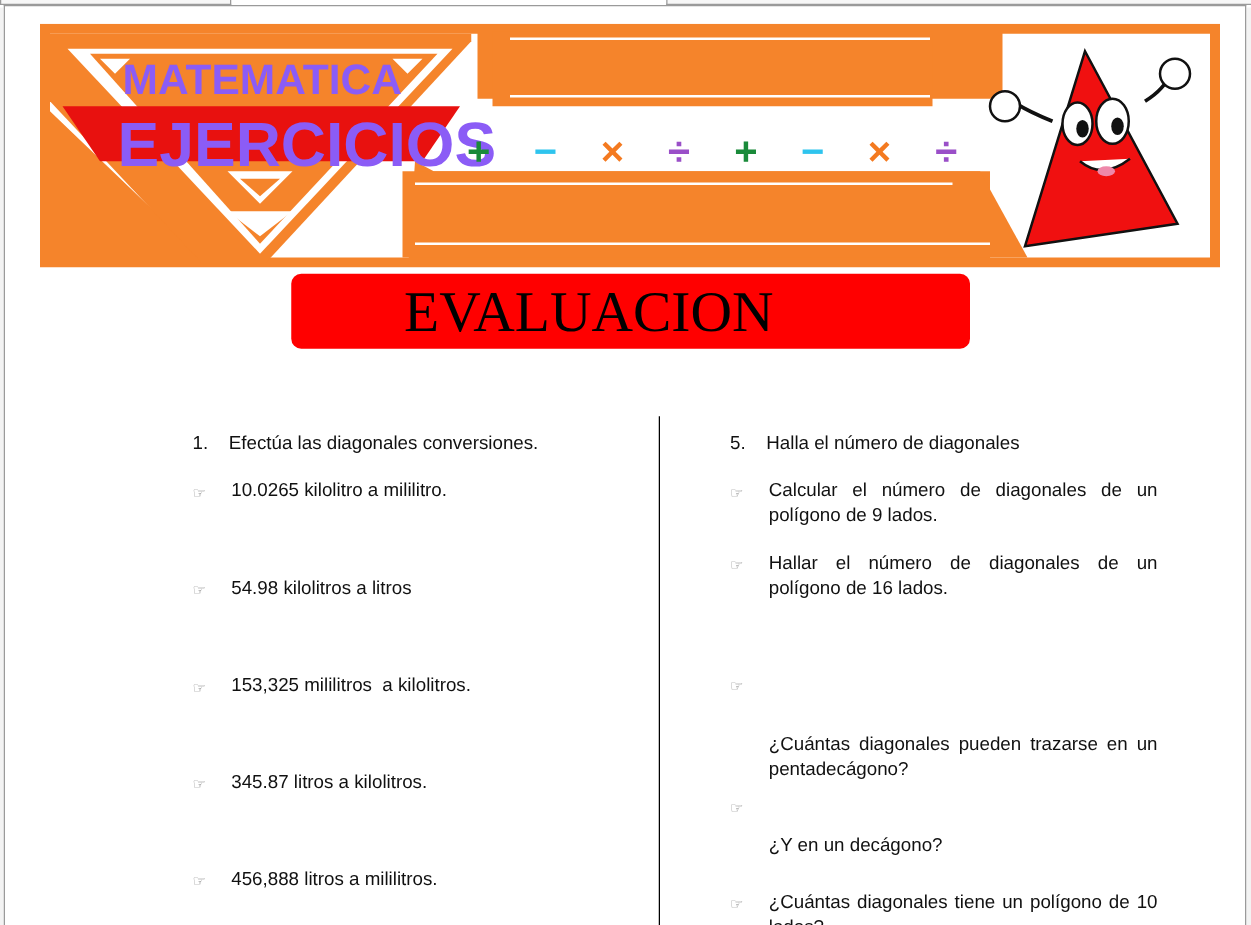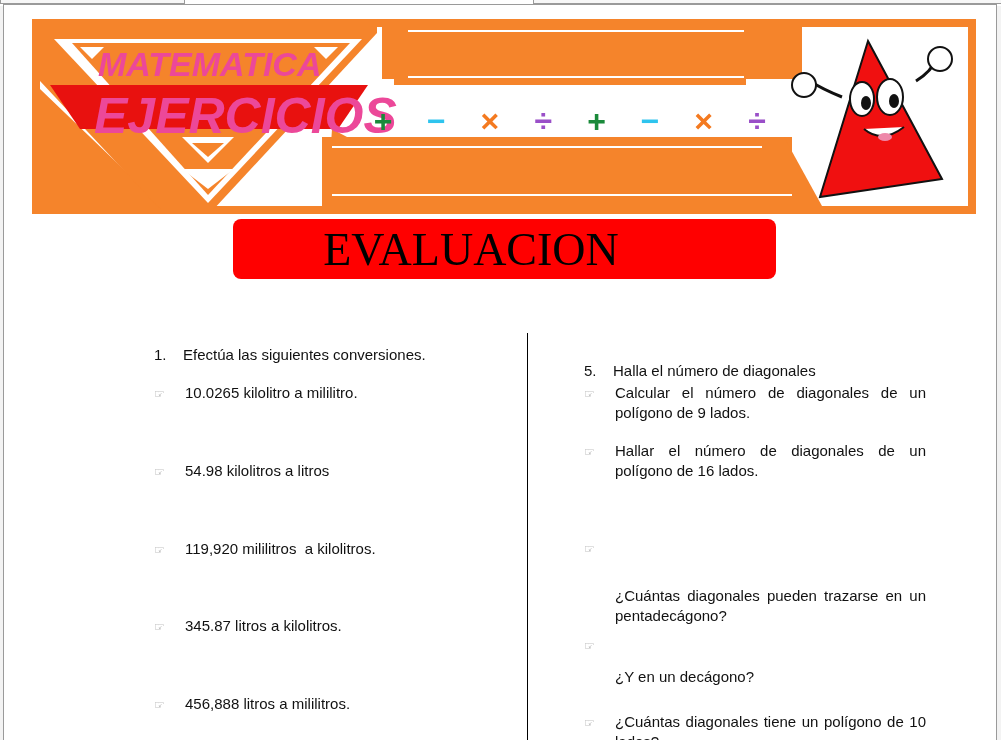--- a/index.html
+++ b/index.html
@@ -10,21 +10,21 @@
   .tabstrip { position:absolute; top:0; left:0; width:1001px; height:6px; background:#fff; }
   .tab-left { position:absolute; top:0; left:0; width:183px; height:3px; border:1px solid #9a9a9a; border-top:none; background:#f7f7f7; }
   .tab-right { position:absolute; top:0; left:533px; width:468px; height:3px; border-left:1px solid #9a9a9a; border-bottom:1px solid #9a9a9a; background:#f7f7f7; }
   .page {
     position:absolute; top:4px; left:3px; width:992px; height:740px;
     background:#fff; border-left:1px solid #9a9a9a; border-right:1px solid #9a9a9a; border-top:1px solid #9a9a9a;
   }
   
   .banner { position:absolute; left:28px; top:14px; width:944px; height:195px; }
   .banner svg { position:absolute; left:0; top:0; }
-  .b-txt { position:absolute; color:#ec4899; font-weight:bold; white-space:nowrap;font-style:italic; }
+  .b-txt { position:absolute; color:#8b5cf6; font-weight:bold; white-space:nowrap; }
   .b-mat { left:66px; top:26px; font-size:34px; letter-spacing:0px; }
   .b-eje { left:62px; top:68px; font-size:50px; }
   .b-geo { left:432px; top:24px; font-size:30px; font-family:"DejaVu Serif", serif; letter-spacing:1px; }
   .b-sex { left:353px; top:128px; font-size:37px; }
   .ops { position:absolute; left:333px; top:84px; width:410px; height:36px; display:flex; justify-content:space-between; align-items:center; font-weight:bold; font-size:32px; }
   .op { width:36px; text-align:center; }
   
   .eval {
     position:absolute; left:229px; top:214px; width:543px; height:60px;
     background:#ff0000; border-radius:8px;
@@ -103,46 +103,46 @@
       <span class="op" style="color:#9a4fc8">÷</span>
     </div>
   </div>
 
   <div class="eval">EVALUACION</div>
 
   <div class="divider"></div>
 
   <div class="col" style="left:150px; top:336px; width:340px;">
     <div class="q-title" style="top:4px;">
-      <span class="q-num">1.</span><span>Efectúa las siguientes conversiones.</span>
+      <span class="q-num">1.</span><span>Efectúa las diagonales conversiones.</span>
     </div>
     <div class="item" style="top:42px; width:340px;">
       <span class="hand">☞</span>
       <span class="itxt">10.0265 kilolitro a mililitro.</span>
     </div>
     <div class="item" style="top:120px; width:340px;">
       <span class="hand">☞</span>
       <span class="itxt">54.98 kilolitros a litros</span>
     </div>
     <div class="item" style="top:198px; width:340px;">
       <span class="hand">☞</span>
-      <span class="itxt" style="white-space:pre;">119,920 mililitros  a kilolitros.</span>
+      <span class="itxt" style="white-space:pre;">153,325 mililitros  a kilolitros.</span>
     </div>
     <div class="item" style="top:275px; width:340px;">
       <span class="hand">☞</span>
       <span class="itxt">345.87 litros a kilolitros.</span>
     </div>
     <div class="item" style="top:353px; width:340px;">
       <span class="hand">☞</span>
       <span class="itxt">456,888 litros a mililitros.</span>
     </div>
   </div>
 
   <div class="col" style="left:580px; top:336px; width:342px;">
-    <div class="q-title" style="top:20px;">
+    <div class="q-title" style="top:4px;">
       <span class="q-num">5.</span><span>Halla el número de diagonales</span>
     </div>
     <div class="item" style="top:42px; width:342px;">
       <span class="hand">☞</span>
       <span class="itxt" style="width:311px;">Calcular el número de diagonales de un polígono de 9 lados.</span>
     </div>
     <div class="item" style="top:100px; width:342px;">
       <span class="hand">☞</span>
       <span class="itxt" style="width:311px;">Hallar el número de diagonales de un polígono de 16 lados.</span>
     </div>

